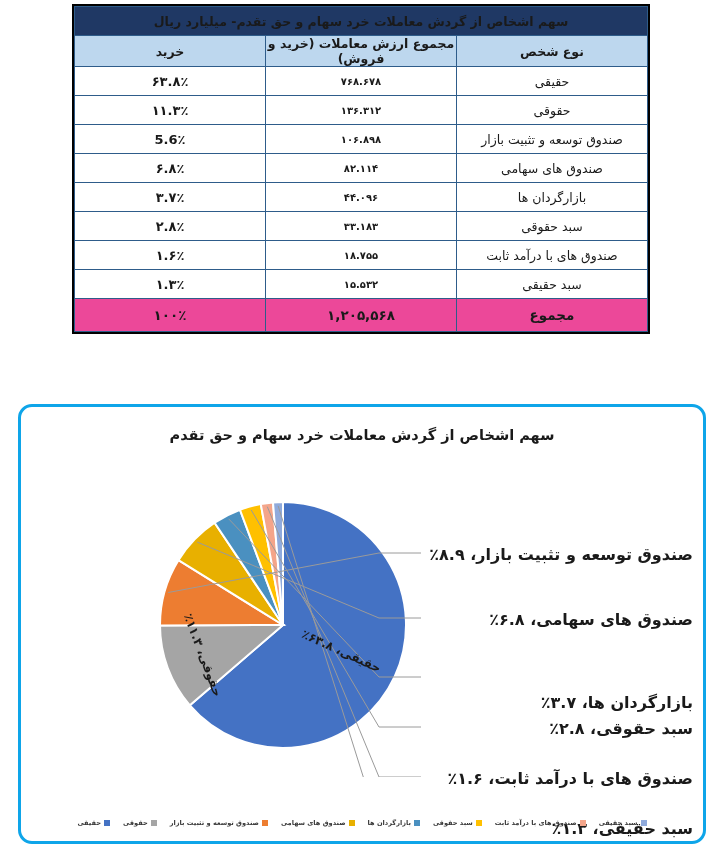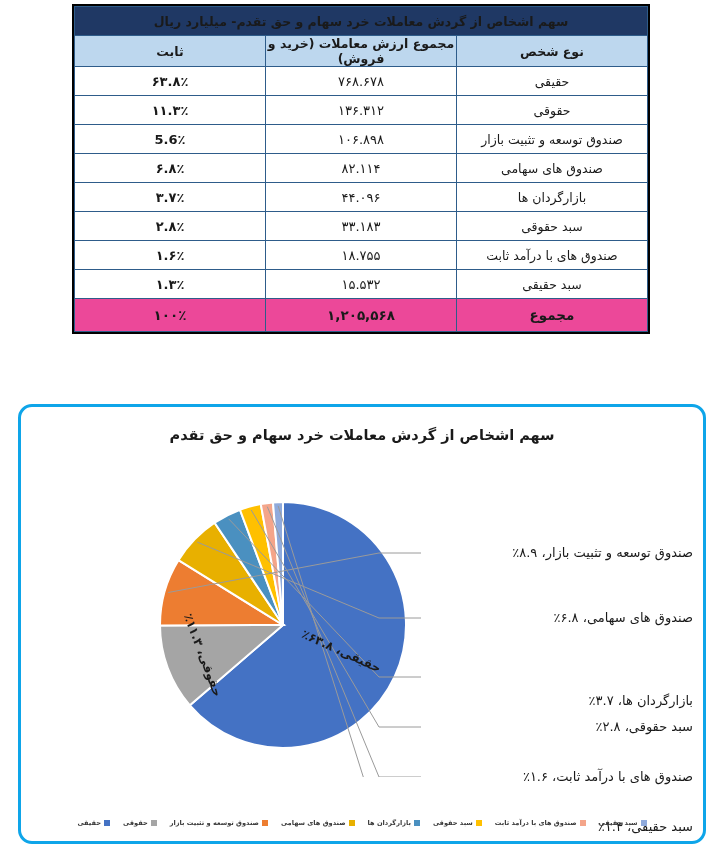--- a/index.html
+++ b/index.html
@@ -55,21 +55,21 @@
     font-size: 13px;
     height: 30px;
     color: #0d0d0d;
   }
   .c-type   { width: 186px; }
   .c-value  { width: 310px; }
   .c-pct    { width: 82px; }
 
   table.report tbody tr.data-row td { background: #ffffff; }
   table.report tbody tr.data-row td.v-type  { font-size: 12.5px; }
-  table.report tbody tr.data-row td.v-value { font-size: 13px; font-weight: normal; }
+  table.report tbody tr.data-row td.v-value { font-size: 10px; font-weight: bold; }
   table.report tbody tr.data-row td.v-pct   { font-size: 13px; font-weight: bold; }
 
   tr.total-row td {
     background: #ec4899;
     font-weight: bold;
     font-size: 13.5px;
     height: 32px;
   }
 
   
@@ -99,22 +99,22 @@
     position: absolute;
     left: 0;
     top: 40px;
     width: 688px;
     height: 330px;
   }
   #pie-svg { display: block; }
 
   .callout {
     position: absolute;
-    font-size: 13px;
-    font-weight: normal;
+    font-size: 16px;
+    font-weight: bold;
     color: #1a1a1a;
     direction: rtl;
     white-space: nowrap;
     text-align: left;
   }
 
   
   #legend {
     position: absolute;
     left: 0;
@@ -152,21 +152,21 @@
 
 <div id="table-wrap">
   <table class="report">
     <thead>
       <tr class="title-bar">
         <td colspan="3">سهم اشخاص از گردش معاملات خرد سهام و حق تقدم- میلیارد ریال</td>
       </tr>
       <tr class="col-head">
         <td class="c-type">نوع شخص</td>
         <td class="c-value">مجموع ارزش معاملات (خرید و فروش)</td>
-        <td class="c-pct">ثابت</td>
+        <td class="c-pct">خرید</td>
       </tr>
     </thead>
     <tbody id="table-body">
         <tr class="data-row">
           <td class="v-type c-type">حقیقی</td>
           <td class="v-value c-value">۷۶۸.۶۷۸</td>
           <td class="v-pct c-pct">۶۳.۸٪</td>
         </tr>
         <tr class="data-row">
           <td class="v-type c-type">حقوقی</td>

